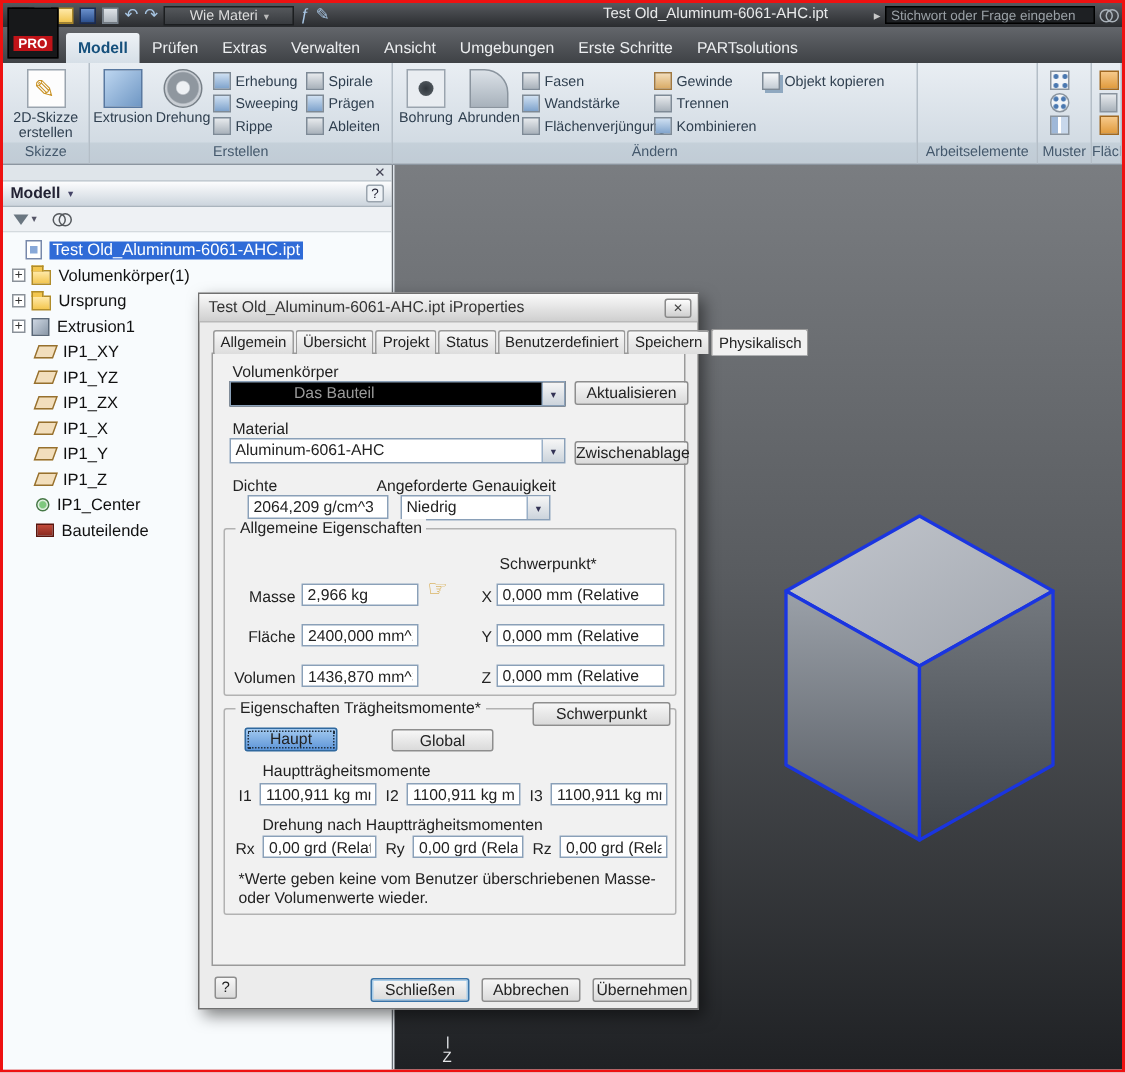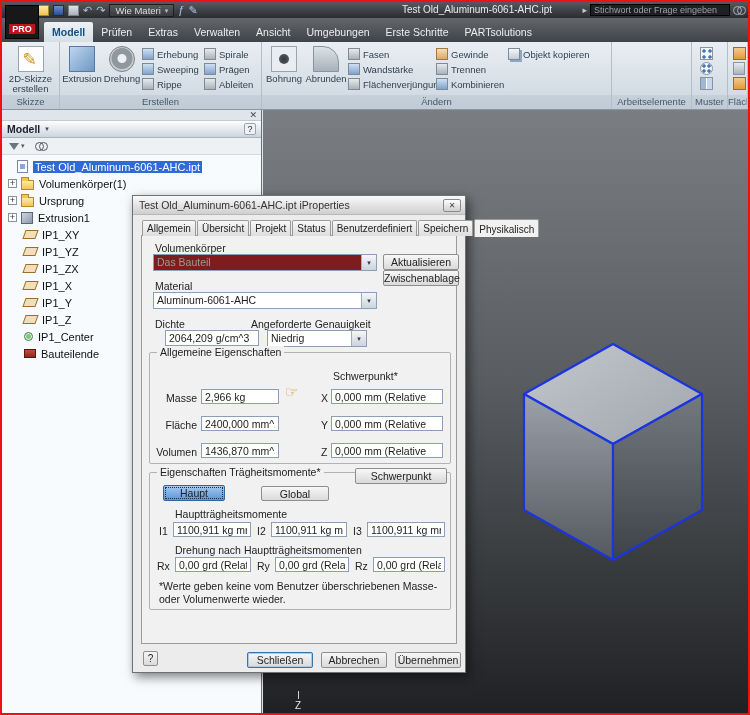--- a/index.html
+++ b/index.html
@@ -9,21 +9,21 @@
   
   #titlebar{position:absolute;left:0;top:0;right:0;height:16px;background:linear-gradient(#56595e,#2a2c2f);color:#d8dadc;}
   .qat{position:absolute;left:6px;top:2px;display:flex;align-items:center;gap:4px;}
   .qi{width:11px;height:11px;display:inline-block;cursor:pointer;}
   .qi-app{background:linear-gradient(#c84a3a,#8a1a12);border:1px solid #401008;}
   .qi-page{background:#fdfdfd;border:1px solid #99a4b0;}
   .qi-folder{background:linear-gradient(#ffe9a8,#f0c44e);border:1px solid #a8862a;}
   .qi-save{background:linear-gradient(#6a90cc,#2a4e8c);border:1px solid #1a2a50;}
   .qi-print{background:linear-gradient(#dfe3e8,#aab2ba);border:1px solid #78828c;}
   .qglyph{color:#a8c6e4;font-size:11px;line-height:11px;width:auto;cursor:pointer;}
-  .qdrop{display:flex;align-items:center;height:13px;border:1px solid #1c1e20;background:linear-gradient(#55585c,#383b3f);color:#ddd;font-size:9.5px;padding:0 5px;gap:4px;cursor:pointer;}
+  .qdrop{display:flex;align-items:center;height:13px;border:1px solid #1c1e20;background:linear-gradient(#55585c,#383b3f);color:#ddd;font-size:9.5px;padding:0 16px;gap:4px;cursor:pointer;}
   .qdrop .dd{font-size:7px;color:#bbb;}
   .wtitle{position:absolute;left:360px;top:2px;width:230px;text-align:center;font-size:10px;color:#e9eaeb;white-space:nowrap;}
   .searchwrap{position:absolute;right:2px;top:2px;display:flex;align-items:center;gap:3px;}
   .sarrow{color:#c8c8c8;font-size:9px;cursor:pointer;}
   .search{width:140px;height:12px;background:#1e2023;border:1px solid #000;color:#b8bcc0;font-size:9px;padding:0 3px;font-family:"Liberation Sans",sans-serif;}
   .search::placeholder{color:#9aa0a6;}
   .binoc{width:13px;height:10px;position:relative;cursor:pointer;}
   .binoc::before,.binoc::after{content:"";position:absolute;top:1px;width:7px;height:7px;border-radius:50%;border:1.5px solid #aab2ba;}
   .binoc::before{left:0;} .binoc::after{right:0;}
 
@@ -110,21 +110,21 @@
   .dtabs{position:absolute;left:9px;top:22px;display:flex;align-items:flex-end;z-index:3;}
   .dtab{border:1px solid #9a9a9a;border-bottom:none;background:linear-gradient(#f8f8f8,#dddddd);padding:2px 4px;font-size:10px;margin-right:1px;border-radius:2px 2px 0 0;white-space:nowrap;cursor:pointer;}
   .dtab.active{background:#f1f1f1;padding-top:4px;position:relative;top:1px;}
   .dpage{position:absolute;left:8px;right:8px;top:39px;height:409px;border:1px solid #9a9a9a;background:#f1f1f1;z-index:1;}
   .dl{position:absolute;font-size:10.5px;color:#222;white-space:nowrap;z-index:2;}
   .dl.r{text-align:right;}
   .fld{position:absolute;border:1px solid #8aa0b8;background:#fff;font-family:"Liberation Sans",sans-serif;font-size:10.5px;padding:1px 3px;color:#222;z-index:2;}
   .combo{position:absolute;border:1px solid #8aa0b8;background:#fff;display:flex;align-items:stretch;z-index:2;cursor:pointer;}
   .combo .ctext{flex:1;padding:1px 3px;font-size:10.5px;white-space:nowrap;overflow:hidden;}
   .combo .cbtn{width:15px;background:linear-gradient(#f6f6f6,#ccd4dc);border-left:1px solid #9ab0c8;text-align:center;font-size:7px;color:#335;display:flex;align-items:center;justify-content:center;}
-  .combo.disabled{background:#7f1d1d;}
+  .combo.disabled{background:#000000;padding-left:39px;}
   .combo.disabled .ctext{color:#9a9a9a;}
   .btn{position:absolute;border:1px solid #8e8e8e;background:linear-gradient(#f7f7f7,#dadada);font-family:"Liberation Sans",sans-serif;font-size:10.5px;text-align:center;border-radius:2px;cursor:pointer;color:#222;z-index:2;line-height:14px;}
   .btn.primary{background:linear-gradient(#a3c9ef,#5d95d8);border-color:#2f689e;outline:1px dotted #203040;outline-offset:-3px;}
   .btn.default{border-color:#3a74a8;box-shadow:inset 0 0 0 1px #a8cce8;}
   .grp{position:absolute;border:1px solid #b2b2b2;border-radius:2px;z-index:1;}
   .grplab{position:absolute;background:#f1f1f1;padding:0 3px;font-size:10.5px;white-space:nowrap;z-index:2;}
   .hand{position:absolute;font-size:15px;color:#d09a28;z-index:2;}
   .note{position:absolute;font-size:10.5px;color:#222;line-height:1.2;z-index:2;}
   .dhelp{position:absolute;left:10px;top:455px;width:15px;height:15px;border:1px solid #8e8e8e;background:linear-gradient(#f7f7f7,#dadada);text-align:center;line-height:13px;font-size:10px;border-radius:2px;cursor:pointer;z-index:2;}
 </style>
@@ -426,21 +426,21 @@
     <div class="dpage"></div>
 
     <div class="dl" style="left:22px;top:46px">Volumenkörper</div>
     <div class="combo disabled" style="left:20px;top:58px;width:224px;height:17px">
       <span class="ctext">Das Bauteil</span>
       <span class="cbtn">▾</span>
     </div>
     <div class="btn" style="left:250px;top:58px;width:76px;height:16px">Aktualisieren</div>
 
     <div class="dl" style="left:22px;top:84px">Material</div>
-    <div class="btn" style="left:250px;top:74px;width:76px;height:16px">Zwischenablage</div>
+    <div class="btn" style="left:250px;top:98px;width:76px;height:16px">Zwischenablage</div>
     <div class="combo" style="left:20px;top:96px;width:224px;height:17px">
       <span class="ctext">Aluminum-6061-AHC</span>
       <span class="cbtn">▾</span>
     </div>
 
     <div class="dl" style="left:22px;top:122px">Dichte</div>
     <div class="dl" style="left:118px;top:122px">Angeforderte Genauigkeit</div>
     <input class="fld" style="left: 32px; top: 134px; width: 94px; height: 16px;" readonly="" value="2064,209 g/cm^3">
     <div class="combo" style="left:134px;top:134px;width:100px;height:17px">
       <span class="ctext">Niedrig</span>

